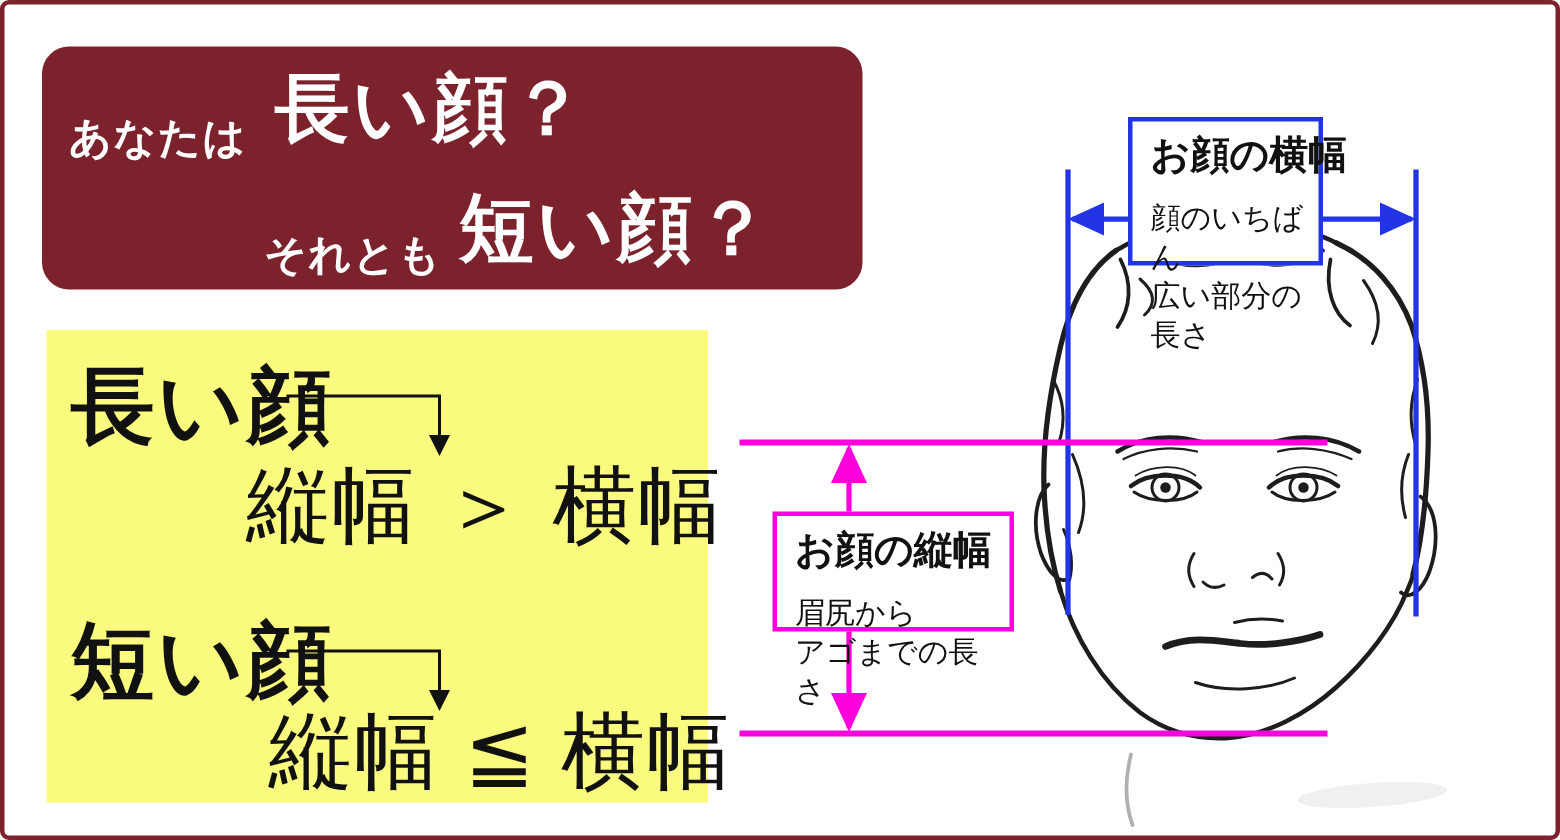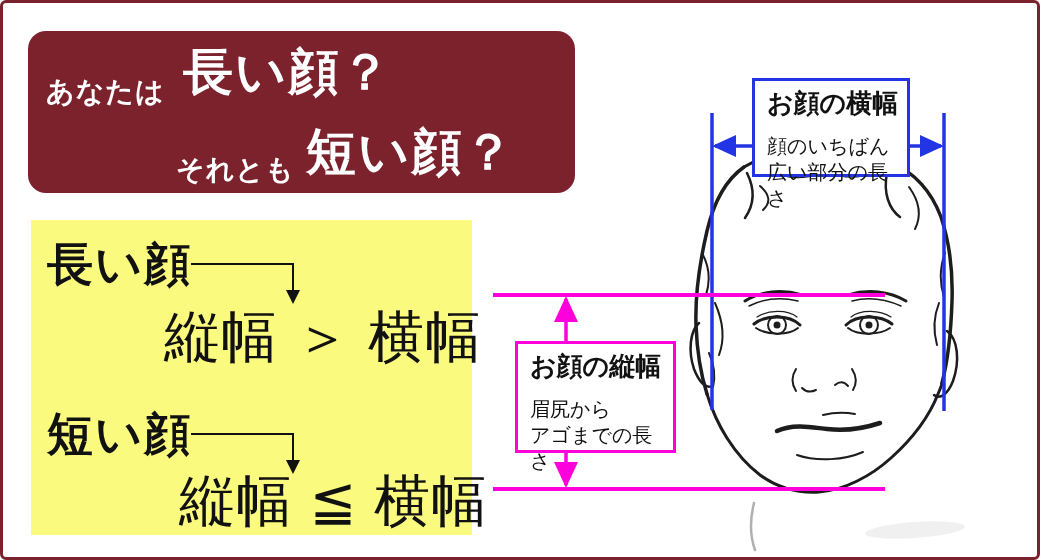--- a/index.html
+++ b/index.html
@@ -22,45 +22,45 @@
   .t-small1{left:18px;top:42px;}
   .t-big1{left:155px;top:8px;}
   .t-small2{left:148px;top:120px;}
   .t-big2{left:278px;top:88px;}
   
   .rules-card{
     position:absolute;left:28px;top:217px;width:441px;height:315px;
     background:var(--c-yellow,#fafa7e);color:#111;
   }
   .rules-card .rule-label{
-    position:absolute;font-size:46px;font-weight:bold;letter-spacing:2px;white-space:nowrap;
+    position:absolute;font-size:56px;font-weight:bold;letter-spacing:2px;white-space:nowrap;
   }
   .rules-card .rule-formula{
     position:absolute;font-size:56px;font-weight:normal;letter-spacing:1px;white-space:nowrap;
   }
   .r-label1{left:16px;top:14px;}
   .r-formula1{left:133px;top:80px;}
   .r-label2{left:16px;top:184px;font-family:Liberation Mono, monospace;}
   .r-formula2{left:148px;top:244px;}
   .bent-arrow{position:absolute;width:112px;height:48px;}
   .ba1{left:158px;top:38px;}
   .ba2{left:158px;top:208px;}
   
   .callout{
     position:absolute;box-sizing:border-box;background:#fff;color:#111;
     padding:6px 10px 4px 12px;z-index:5;
   }
   .callout .co-title{font-size:26px;font-weight:bold;line-height:1.25;white-space:nowrap;}
   .callout .co-desc{font-size:20px;line-height:1.3;white-space:pre-line;margin-top:13px;}
   .callout-width{
-    left:749px;top:75px;width:158px;height:99px;
+    left:749px;top:75px;width:130px;height:99px;
     border:3px solid var(--c-blue,#2334e4);
   }
   .callout-height{
-    left:512px;top:338px;width:161px;height:112px;
+    left:512px;top:338px;width:161px;height:80px;
     border:3px solid var(--c-magenta,#ff00dd);
   }
   
   #diagram{position:absolute;left:0;top:0;width:1040px;height:560px;z-index:1;}
   .sketch{stroke:#1d1d1d;fill:none;stroke-linecap:round;stroke-linejoin:round;}
   .guide-blue{stroke:var(--c-blue,#2334e4);}
   .fill-blue{fill:var(--c-blue,#2334e4);stroke:none;}
   .guide-magenta{stroke:var(--c-magenta,#ff00dd);}
   .fill-magenta{fill:var(--c-magenta,#ff00dd);stroke:none;}
   .arrow-ink{stroke:#111;fill:none;stroke-width:2;}

